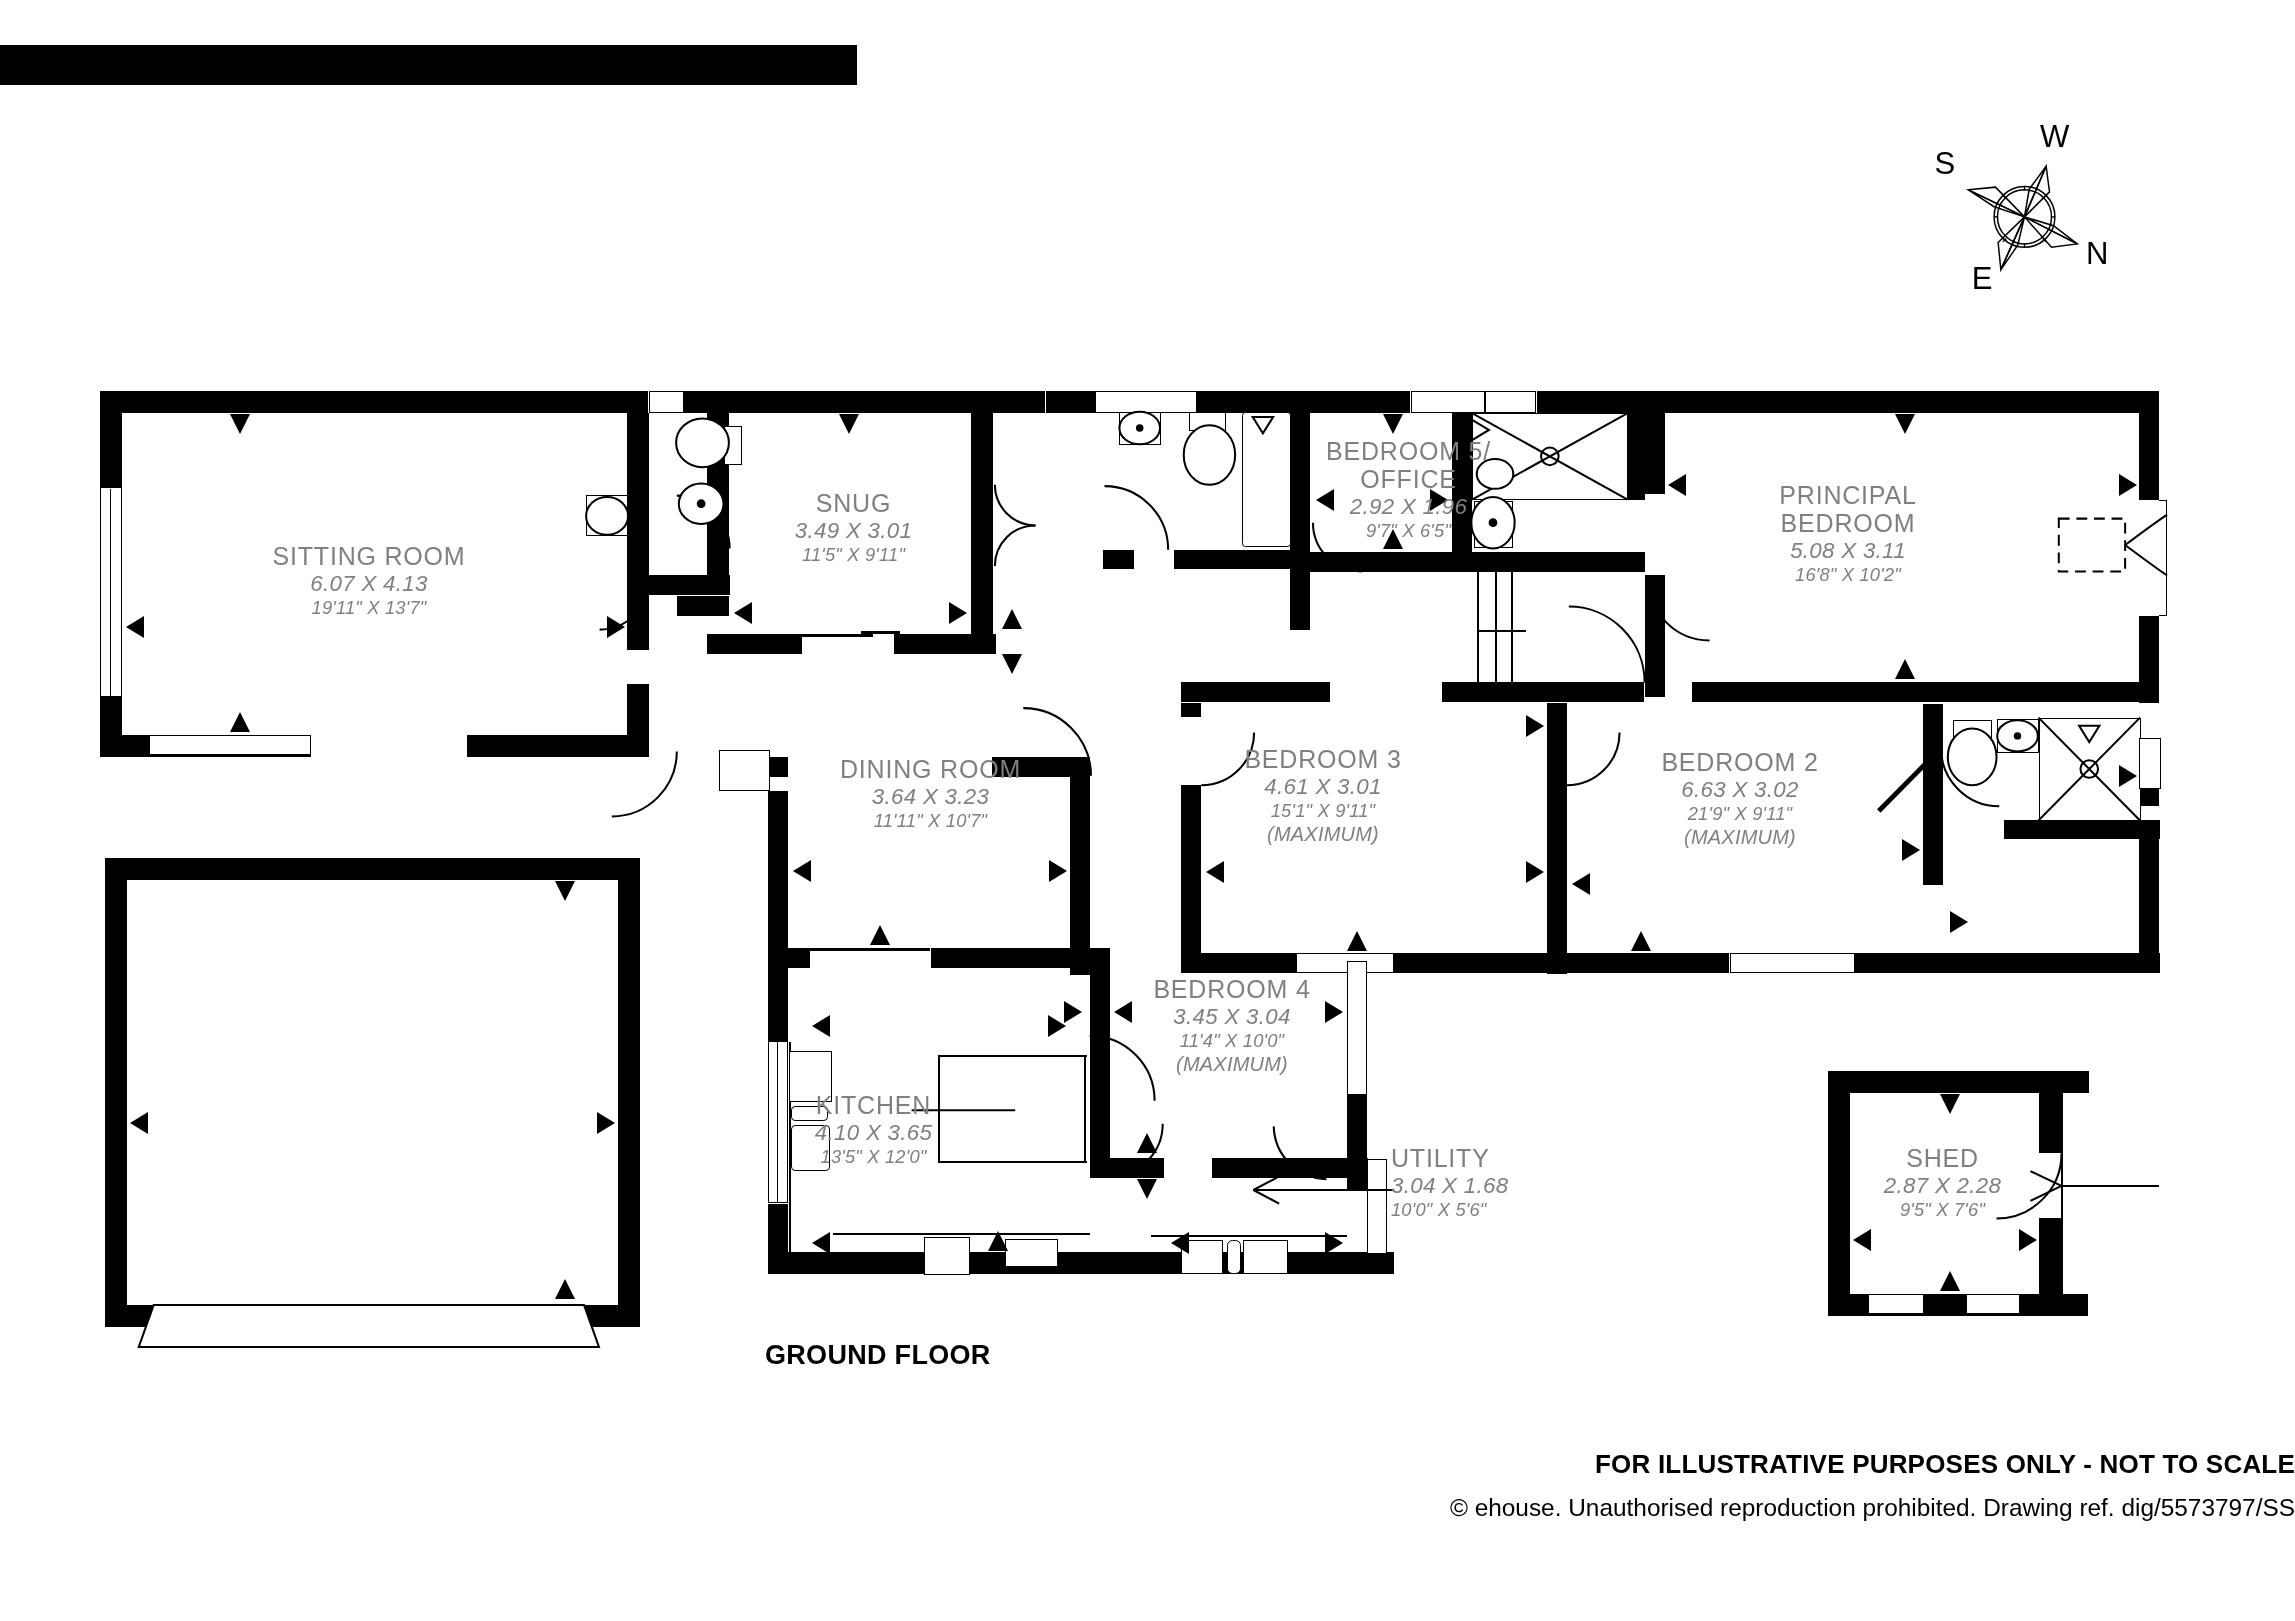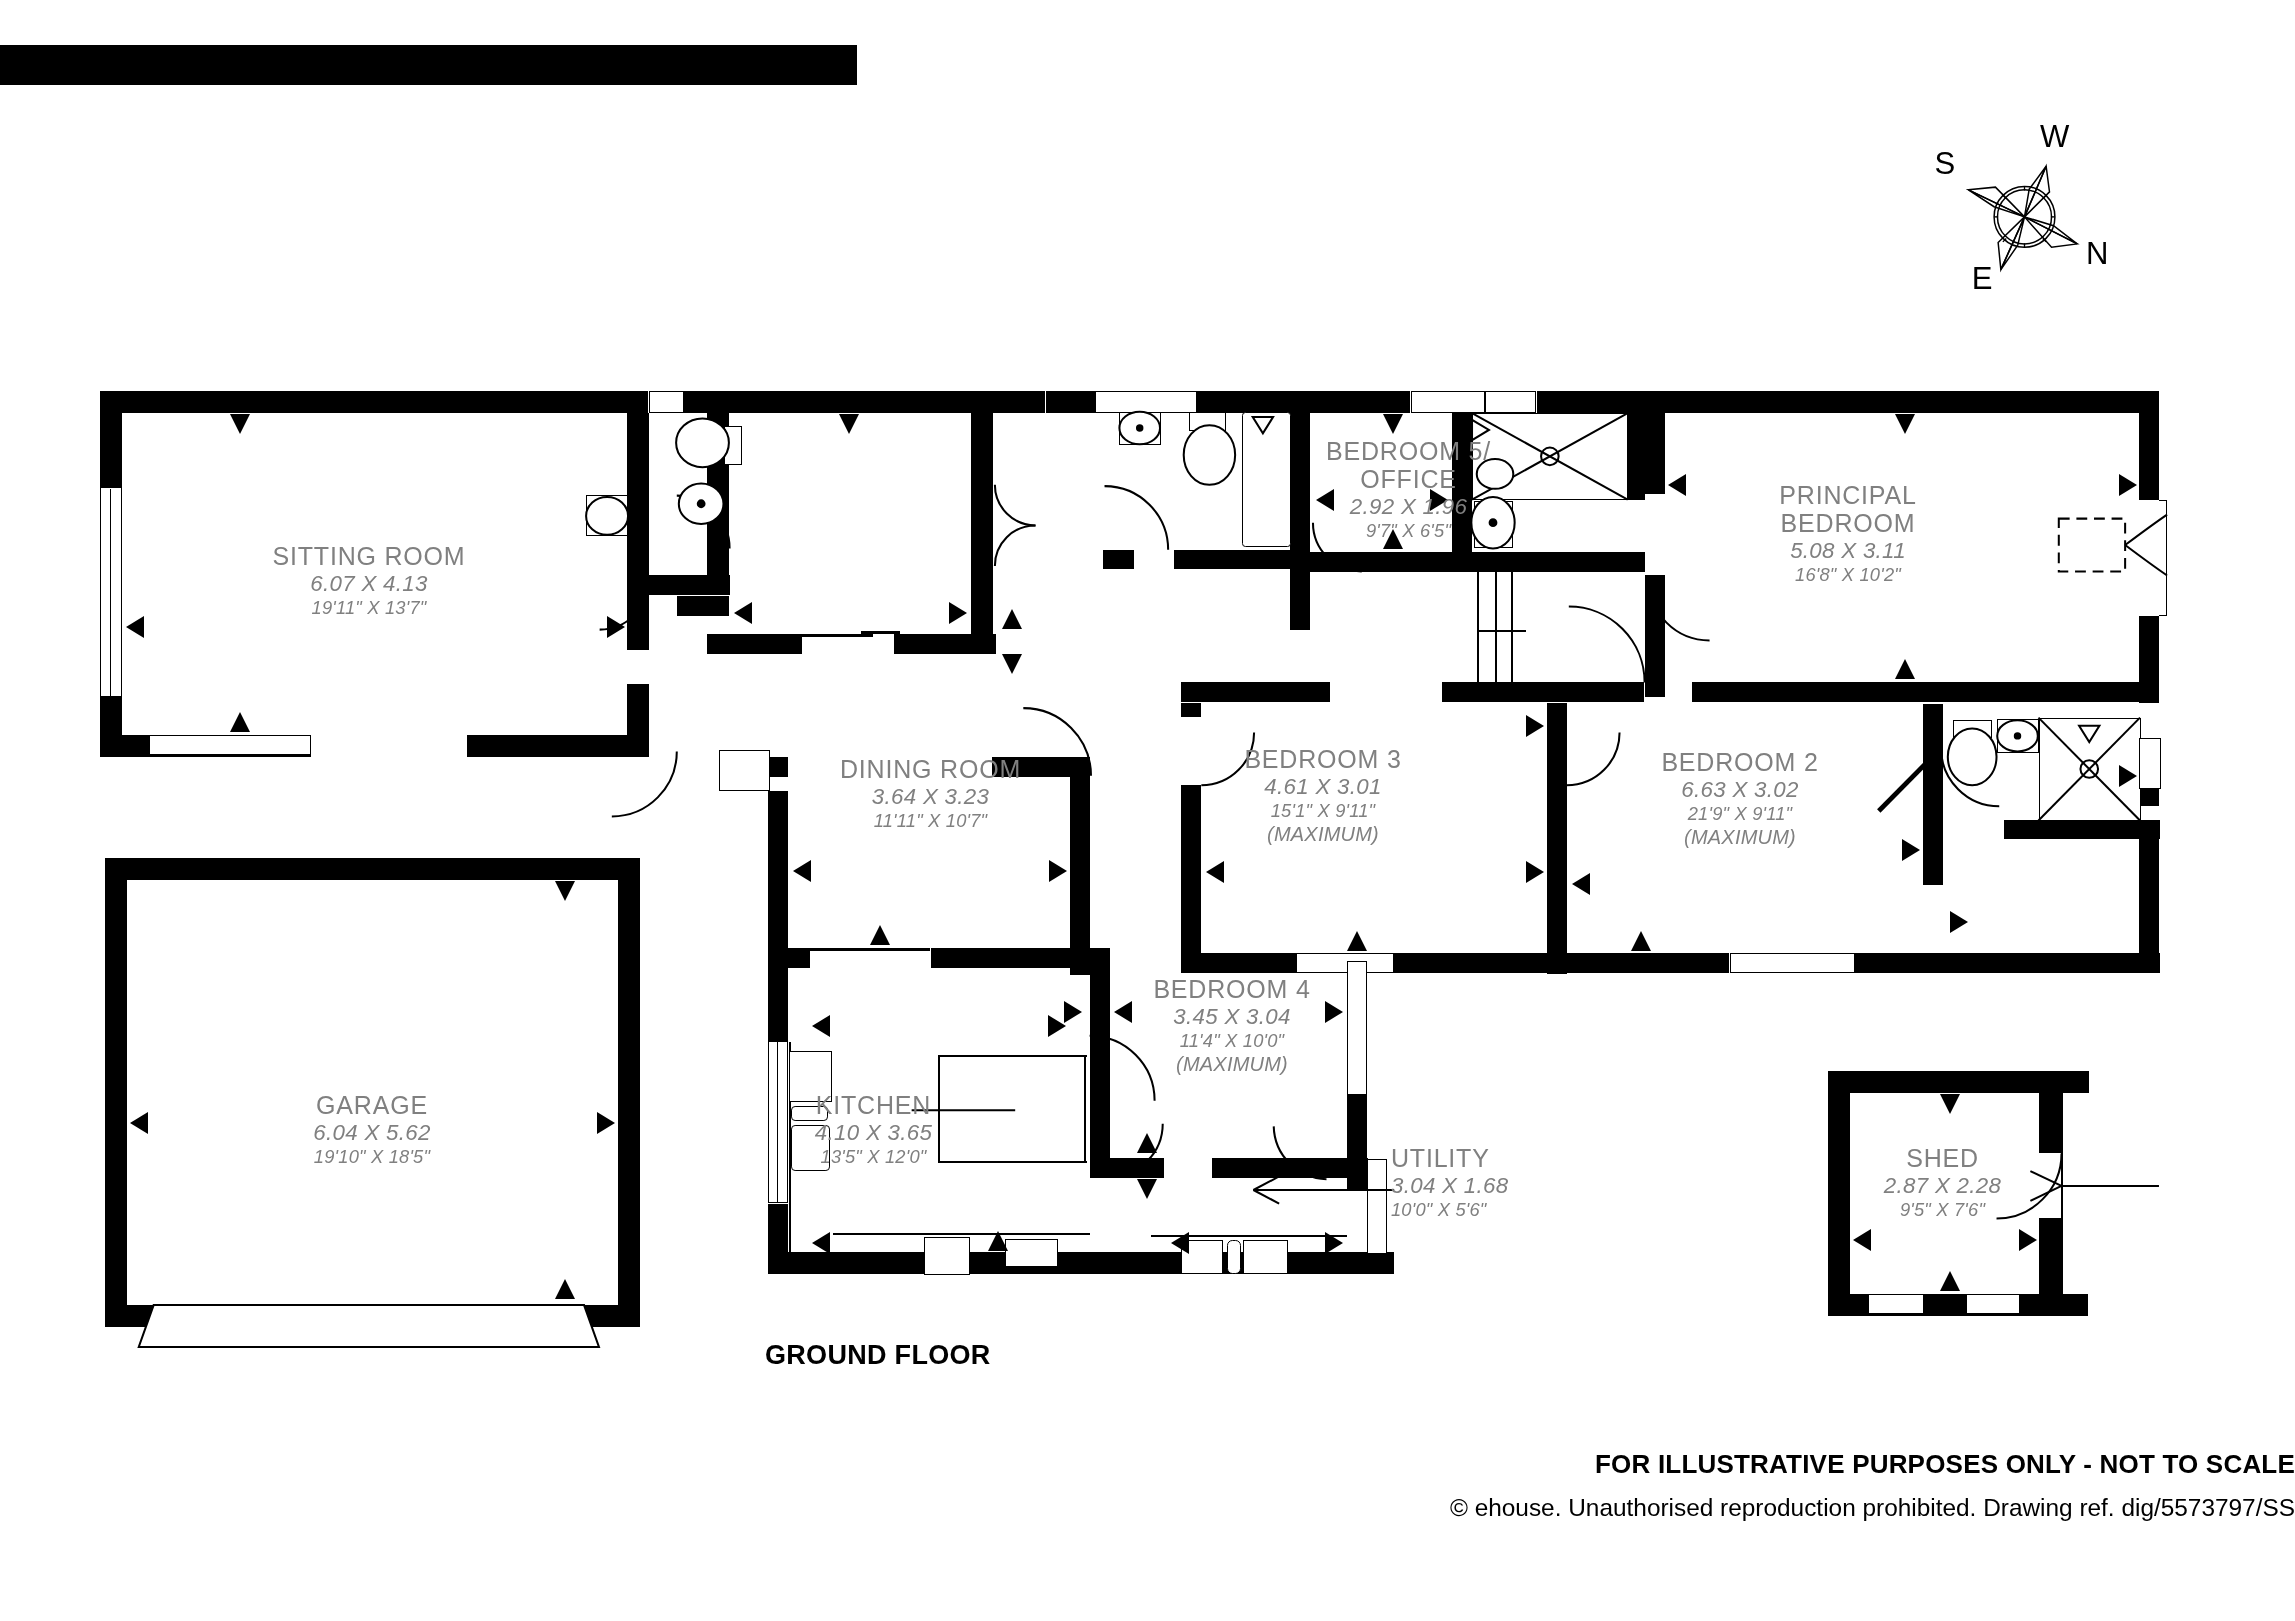--- a/index.html
+++ b/index.html
@@ -429,20 +429,25 @@
 
     <div class="arw r" style="left:1950px;top:911px;"></div>
     <div class="arw r" style="left:2119px;top:765px;"></div>
 
     <div class="rlabel" style="left:220px;top:542px;width:298px;">
       <span class="nm">SITTING ROOM</span>
       <span class="m">6.07 X 4.13</span>
       <span class="ft">19'11" X 13'7"</span>
     </div>
 
+    <div class="rlabel" style="left:745px;top:489px;width:217px;">
+      <span class="nm">SNUG</span>
+      <span class="m">3.49 X 3.01</span>
+      <span class="ft">11'5" X 9'11"</span>
+    </div>
 
     <div class="rlabel" style="left:1300px;top:437px;width:217px;">
       <span class="nm">BEDROOM 5/</span>
       <span class="nm2">OFFICE</span>
       <span class="m">2.92 X 1.96</span>
       <span class="ft">9'7" X 6'5"</span>
     </div>
 
     <div class="rlabel" style="left:1726px;top:481px;width:244px;">
       <span class="nm">PRINCIPAL</span>
@@ -483,25 +488,20 @@
       <span class="m">4.10 X 3.65</span>
       <span class="ft">13'5" X 12'0"</span>
     </div>
 
     <div class="rlabel" style="left:1391px;top:1144px;width:176px;text-align:left;">
       <span class="nm">UTILITY</span>
       <span class="m">3.04 X 1.68</span>
       <span class="ft">10'0" X 5'6"</span>
     </div>
 
-    <div class="rlabel" style="left:257px;top:1091px;width:230px;">
-      <span class="nm">GARAGE</span>
-      <span class="m">6.04 X 5.62</span>
-      <span class="ft">19'10" X 18'5"</span>
-    </div>
 
     <div class="rlabel" style="left:1841px;top:1144px;width:203px;">
       <span class="nm">SHED</span>
       <span class="m">2.87 X 2.28</span>
       <span class="ft">9'5" X 7'6"</span>
     </div>
 
   </div>
 
   <div class="gf-label">GROUND FLOOR</div>

